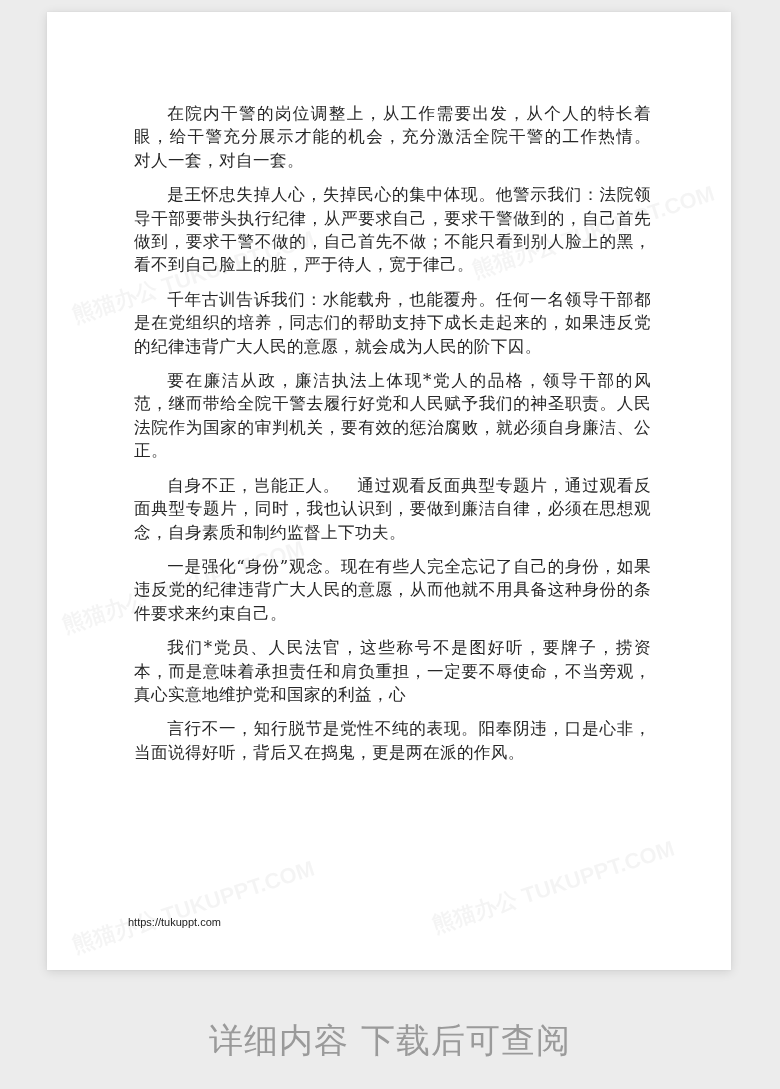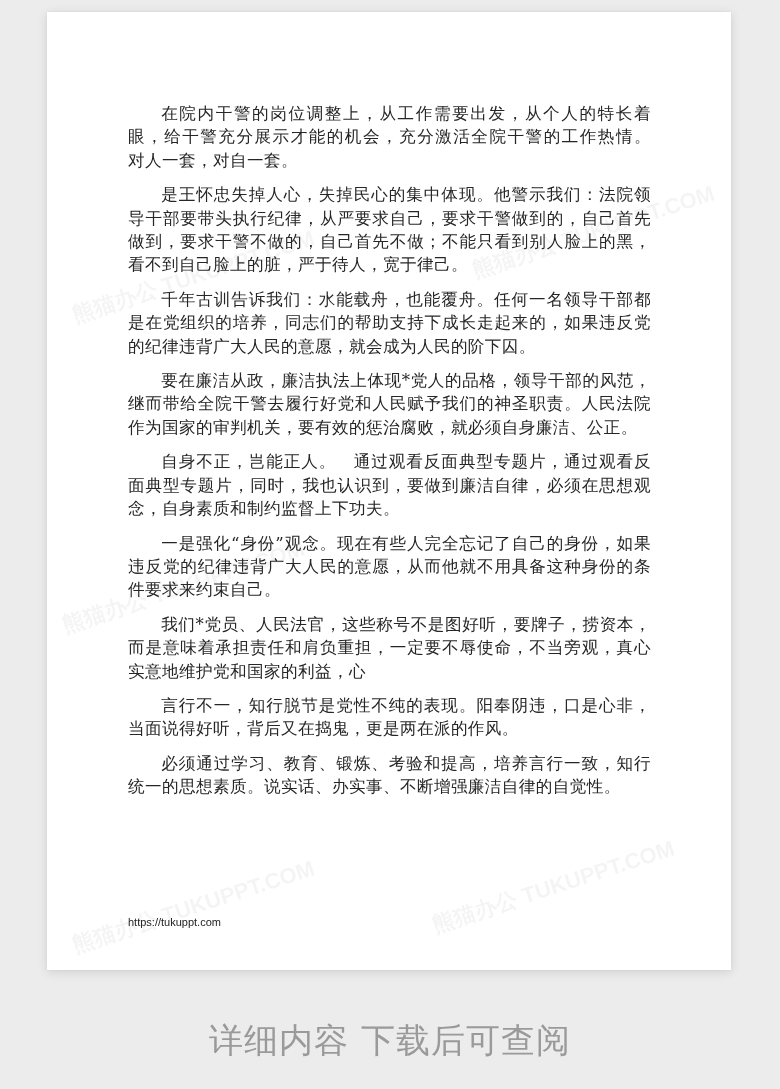--- a/index.html
+++ b/index.html
@@ -16,21 +16,21 @@
     background: #ffffff;
     box-shadow: 0 2px 10px rgba(0,0,0,0.12), 0 0 2px rgba(0,0,0,0.06);
     overflow: hidden;
   }
   .content {
     position: absolute;
     left: 81px; top: 90px;
     width: 523px;
   }
   .para {
-    margin: 0 0 11px 0;
+    margin: 0 0 11px 6px;
     font-size: 16.6px;
     line-height: 23.4px;
     color: #262626;
     text-indent: 2em;
     text-align: justify;
     letter-spacing: 0.4px;
     word-break: break-all;
   }
   .url {
     position: absolute;
@@ -73,19 +73,18 @@
 
   <div class="content">
     <p class="para">在院内干警的岗位调整上，从工作需要出发，从个人的特长着眼，给干警充分展示才能的机会，充分激活全院干警的工作热情。　对人一套，对自一套。</p>
     <p class="para">是王怀忠失掉人心，失掉民心的集中体现。他警示我们：法院领导干部要带头执行纪律，从严要求自己，要求干警做到的，自己首先做到，要求干警不做的，自己首先不做；不能只看到别人脸上的黑，看不到自己脸上的脏，严于待人，宽于律己。</p>
     <p class="para">千年古训告诉我们：水能载舟，也能覆舟。任何一名领导干部都是在党组织的培养，同志们的帮助支持下成长走起来的，如果违反党的纪律违背广大人民的意愿，就会成为人民的阶下囚。</p>
     <p class="para">要在廉洁从政，廉洁执法上体现*党人的品格，领导干部的风范，继而带给全院干警去履行好党和人民赋予我们的神圣职责。人民法院作为国家的审判机关，要有效的惩治腐败，就必须自身廉洁、公正。</p>
     <p class="para">自身不正，岂能正人。　通过观看反面典型专题片，通过观看反面典型专题片，同时，我也认识到，要做到廉洁自律，必须在思想观念，自身素质和制约监督上下功夫。</p>
     <p class="para">一是强化“身份”观念。现在有些人完全忘记了自己的身份，如果违反党的纪律违背广大人民的意愿，从而他就不用具备这种身份的条件要求来约束自己。</p>
     <p class="para">我们*党员、人民法官，这些称号不是图好听，要牌子，捞资本，而是意味着承担责任和肩负重担，一定要不辱使命，不当旁观，真心实意地维护党和国家的利益，心</p>
     <p class="para">言行不一，知行脱节是党性不纯的表现。阳奉阴违，口是心非，当面说得好听，背后又在捣鬼，更是两在派的作风。</p>
-    <p class="para">必须通过学习、教育、锻炼、考验和提高，培养言行一致，知行统一的思想素质。说实话、办实事、不断增强廉洁自律的自觉性。</p>
   </div>
 
   <div class="url">https://tukuppt.com</div>
 </div>
 
 <div class="footer-note">详细内容 下载后可查阅</div>
 
 </body></html>

